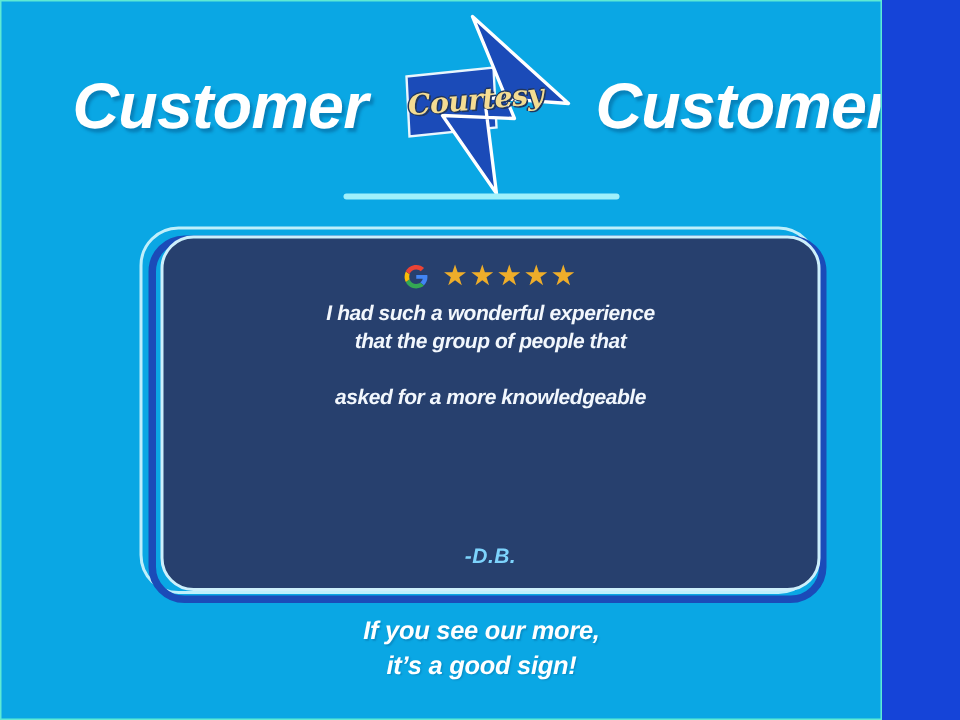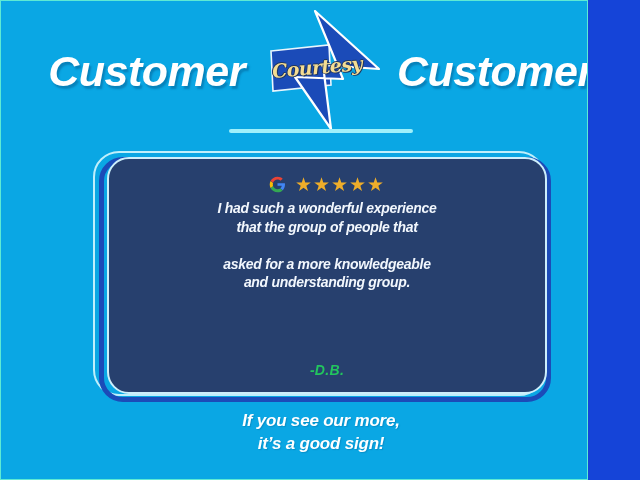--- a/index.html
+++ b/index.html
@@ -160,21 +160,21 @@
     margin: 0;
   }
 
   
   #attribution {
     margin-top: auto;
     margin-bottom: 4px;
     font-size: 14px;
     font-weight: bold;
     font-style: italic;
-    color: #22c55e;
+    color: #7dd3fc;
     text-align: center;
     letter-spacing: 0.3px;
   }
 
   
   #tagline {
     position: absolute;
     left: 0;
     top: 408px;
     width: 640px;
@@ -226,21 +226,20 @@
         <path fill="#EA4335" d="M24 10.2c4.1 0 6.9 1.8 8.5 3.3l6.2-6C34.9 4 29.9 2 24 2 15.4 2 8 6.7 4.4 13.5l7.1 5.5C13.3 14 18.2 10.2 24 10.2z"></path>
       </svg>
       <div id="stars">★★★★★</div>
     </div>
 
     <p id="quote">
       <span>I had such a wonderful experience</span><br>
       <span>that the group of people that</span><br>
       <br>
       <span>asked for a more knowledgeable</span><br>
-      <span>and understanding group.</span>
     </p>
 
     <div id="attribution">-D.B.</div>
   </div>
 
   <div id="tagline">
     <span>If you see our more,</span><br>
     <span>it’s a good sign!</span>
   </div>
 

